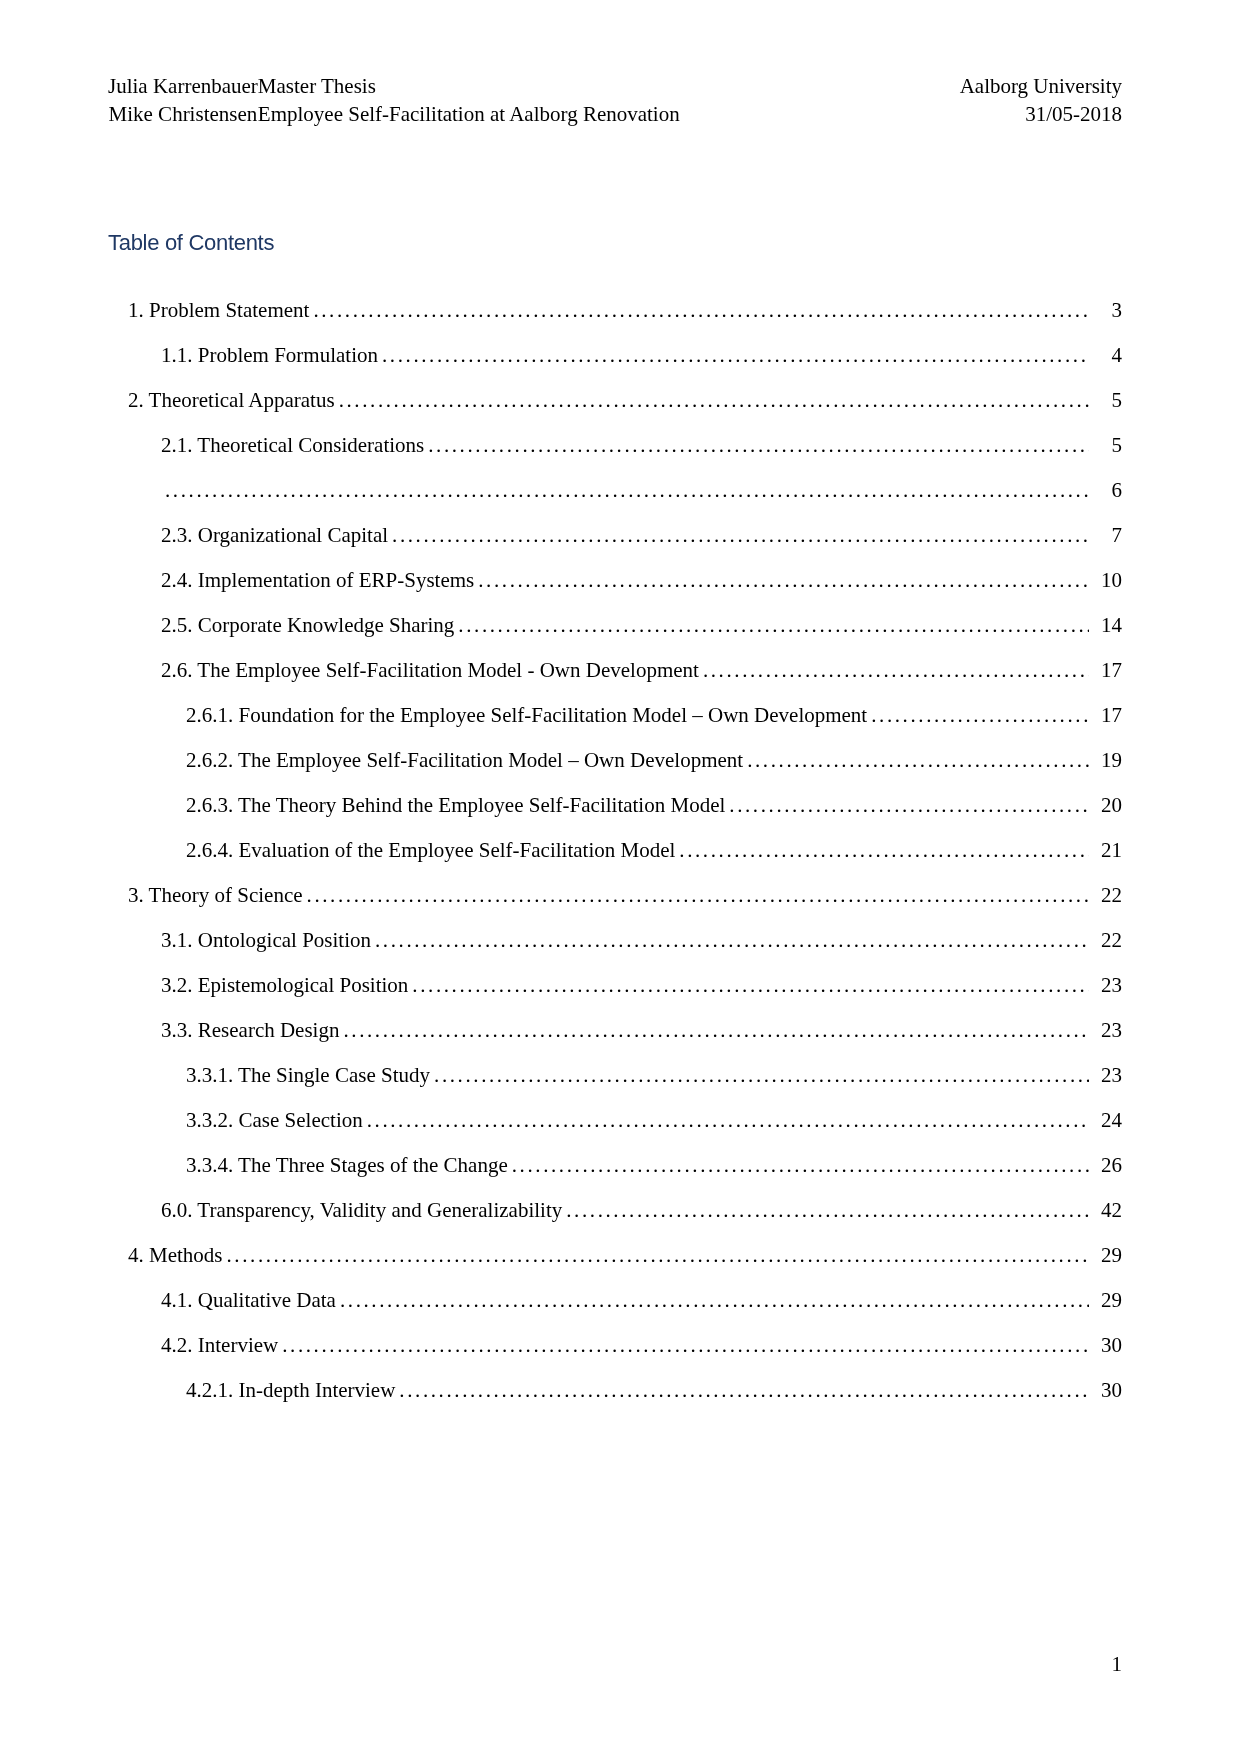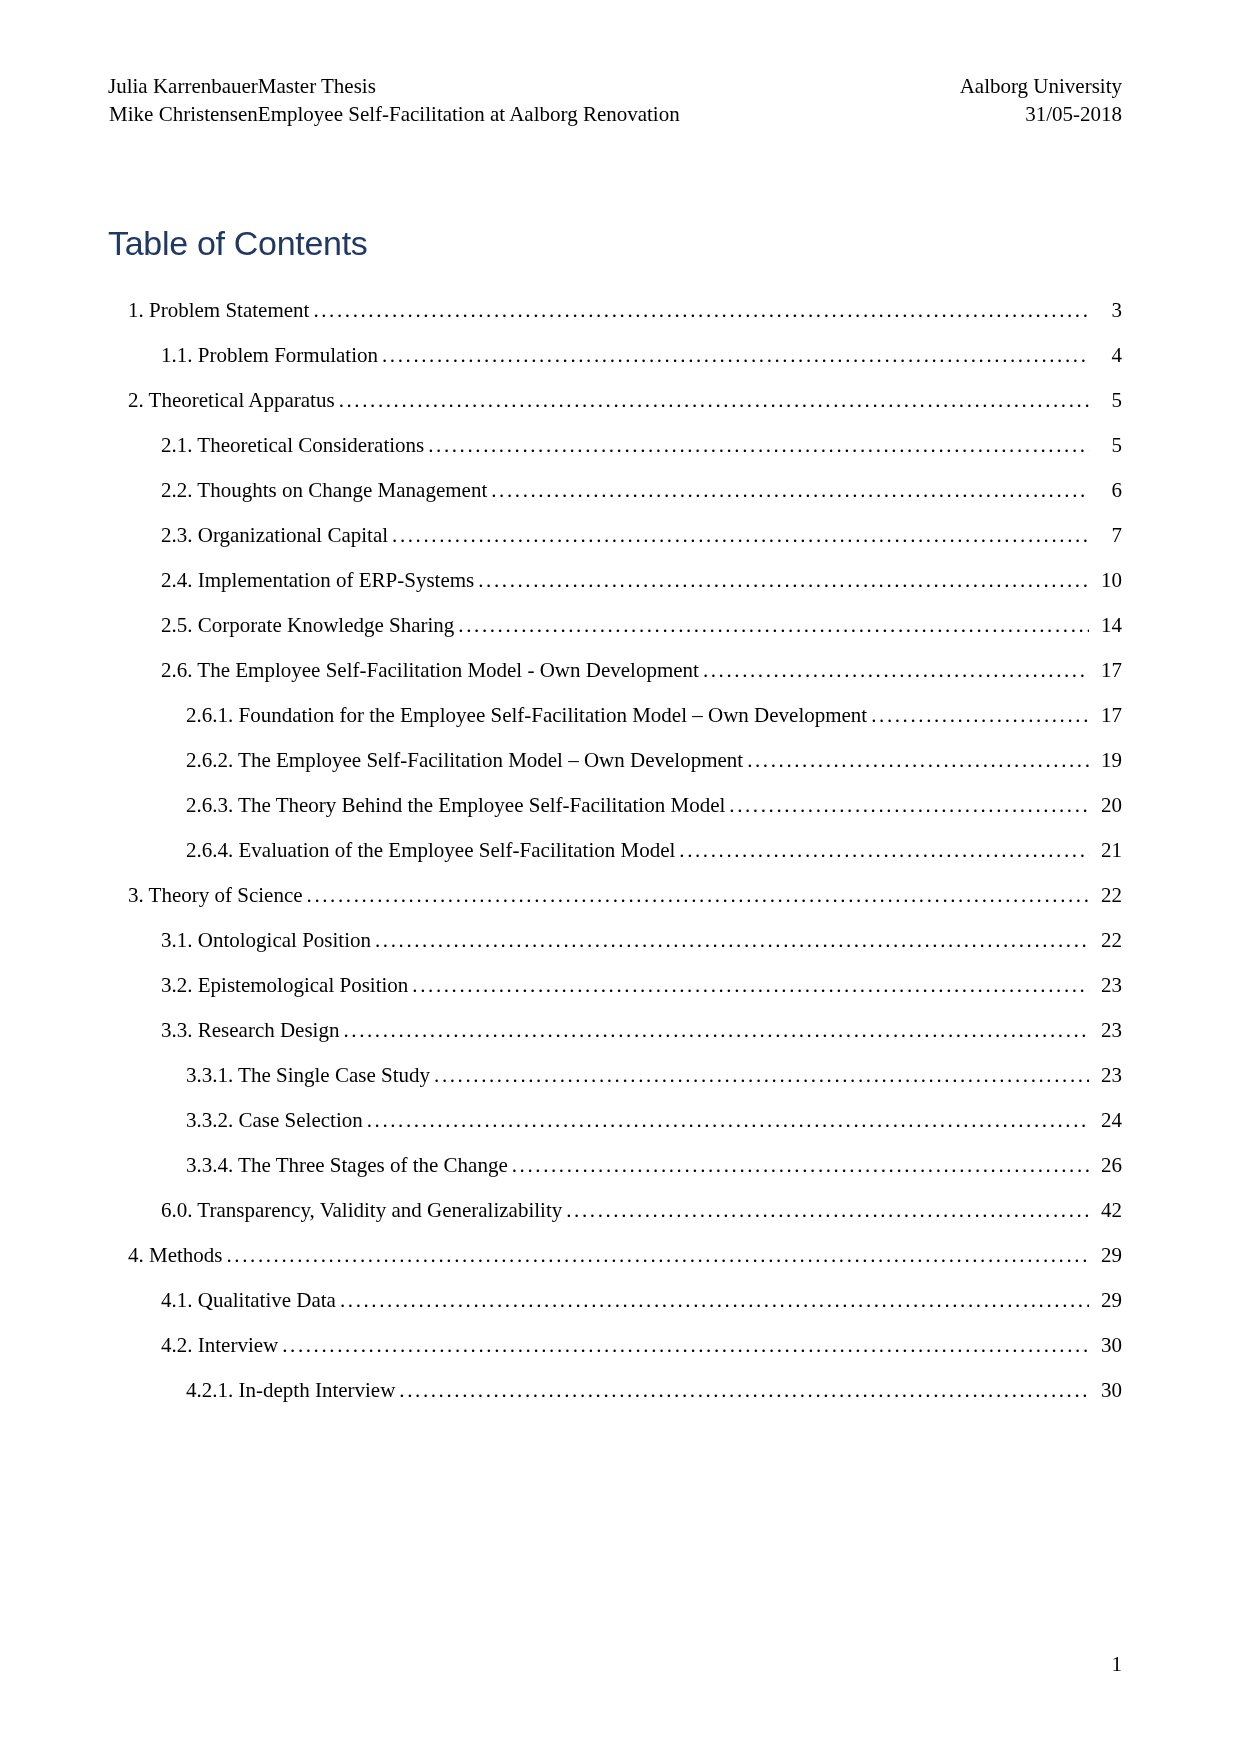--- a/index.html
+++ b/index.html
@@ -16,31 +16,31 @@
   .header {
     position: absolute;
     top: 72px;
     left: 108px;
     right: 118px;
     display: flex;
     align-items: flex-start;
     font-size: 21px;
     line-height: 28px;
   }
-  .h-left   { text-align: right;  white-space: nowrap; }
+  .h-left   { text-align: center;  white-space: nowrap; }
   .h-center { flex: 1; text-align: left; white-space: nowrap; }
   .h-right  { text-align: right; white-space: nowrap; }
 
   .toc-title {
     position: absolute;
     top: 222px;
     left: 108px;
     margin: 0;
     font-family: "Liberation Sans", sans-serif;
-    font-size: 34px;
+    font-size: 22px;
     font-weight: 500;
     letter-spacing: -0.3px;
     line-height: 42px;
     color: #1F3864;
   }
 
   .toc {
     position: absolute;
     top: 288px;
     left: 108px;
@@ -120,21 +120,20 @@
         <span class="toc-label">2. Theoretical Apparatus</span>
         <span class="leader"></span>
         <span class="toc-page">5</span>
       </div>
       <div class="toc-row lvl-2">
         <span class="toc-label">2.1. Theoretical Considerations</span>
         <span class="leader"></span>
         <span class="toc-page">5</span>
       </div>
       <div class="toc-row lvl-2">
-        <span class="toc-label">2.2. Thoughts on Change Management</span>
         <span class="leader"></span>
         <span class="toc-page">6</span>
       </div>
       <div class="toc-row lvl-2">
         <span class="toc-label">2.3. Organizational Capital</span>
         <span class="leader"></span>
         <span class="toc-page">7</span>
       </div>
       <div class="toc-row lvl-2">
         <span class="toc-label">2.4. Implementation of ERP-Systems</span>

